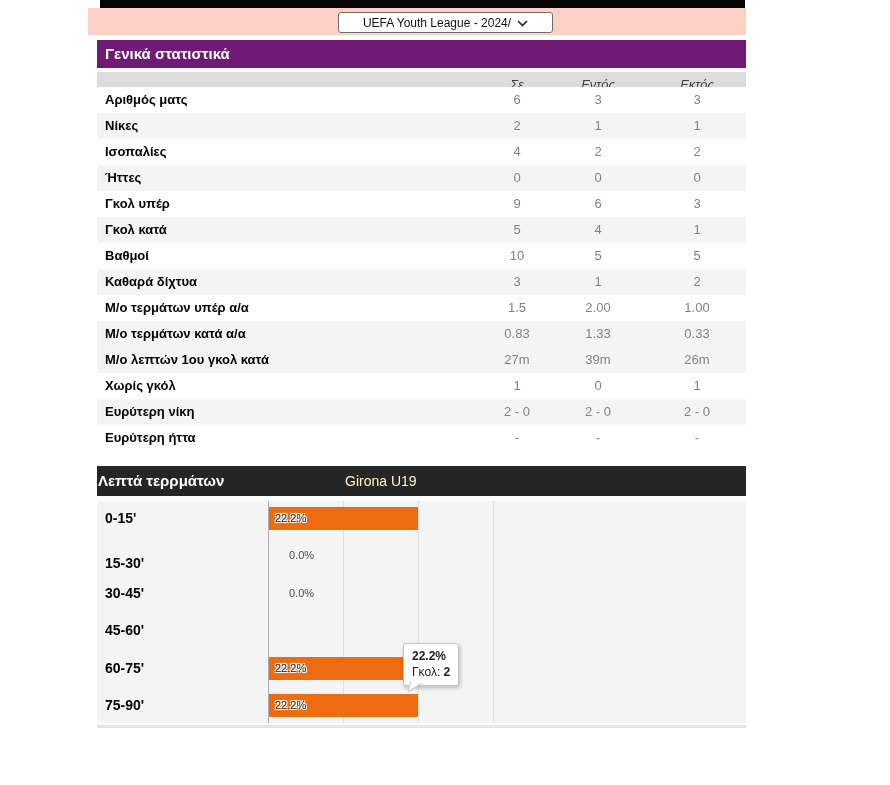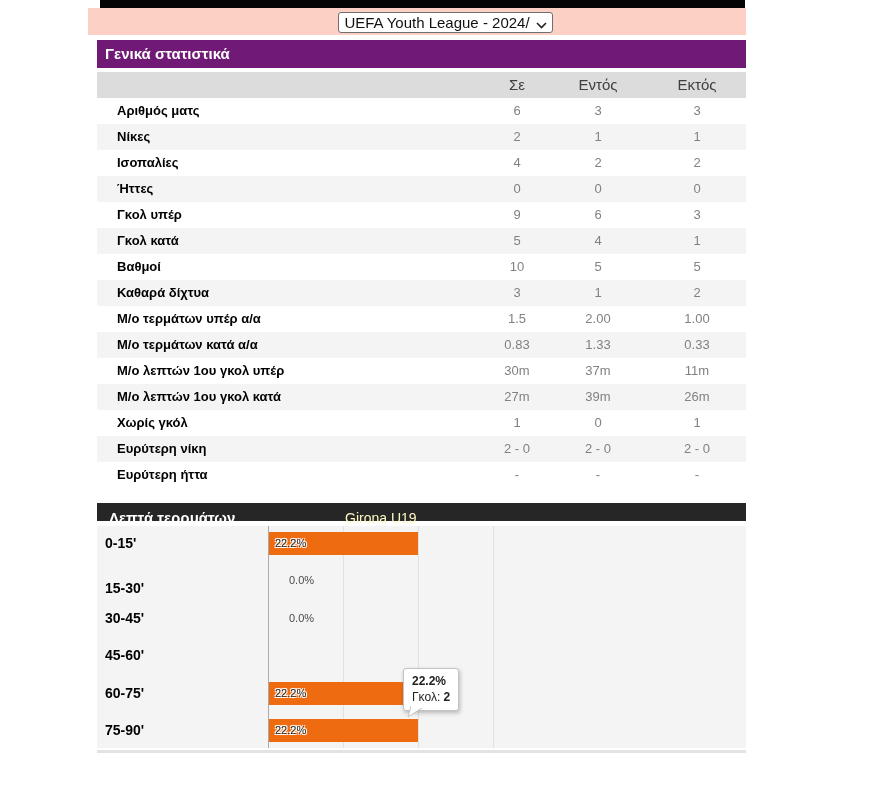--- a/index.html
+++ b/index.html
@@ -3,42 +3,42 @@
 <meta charset="utf-8">
 <style>
   html,body{margin:0;padding:0;background:#ffffff;}
   body{width:890px;height:785px;position:relative;overflow:hidden;
        font-family:"Liberation Sans","DejaVu Sans",sans-serif;-webkit-font-smoothing:antialiased;}
 
   .top-strip{position:absolute;left:100px;top:0;width:645px;height:8px;background:#050505;}
   .league-bar{position:absolute;left:88px;top:8px;width:658px;height:27px;background:#fcd0c5;}
   .select{position:absolute;left:250px;top:4px;width:213px;height:19px;background:#ffffff;
           border:1px solid #6f6f6f;border-radius:3px;display:flex;align-items:center;
-          justify-content:center;gap:6px;font-size:15px;color:#111;cursor:default;}
+          justify-content:center;gap:6px;font-size:12px;color:#111;cursor:default;}
   .select .chev{display:inline-block;margin-top:1px;}
 
   .content{position:absolute;left:97px;top:40px;width:649px;}
 
   .section-header{height:28px;line-height:28px;background:#701a75;color:#ffffff;
                   font-size:15px;font-weight:bold;padding-left:8px;box-sizing:border-box;}
 
-  .thead{position:relative;height:26px;line-height:26px;background:#dcdcdc;margin-top:4px;
-         font-size:15px;color:#3f3f3f;}
+  .thead{position:relative;height:15px;line-height:26px;background:#dcdcdc;margin-top:4px;
+         font-size:13px;color:#3f3f3f;font-style:italic;}
   .c{position:absolute;text-align:center;}
   .c1{left:380px;width:80px;}
   .c2{left:461px;width:80px;}
   .c3{left:560px;width:80px;}
 
   .trow{position:relative;height:26px;line-height:26px;font-size:13px;background:#ffffff;}
   .trow.alt{background:#f4f4f4;}
-  .trow .lbl{font-weight:bold;color:#000;padding-left:8px;margin-left:12px;}
+  .trow .lbl{font-weight:bold;color:#000;padding-left:8px;}
   .trow .c{color:#818181;}
 
-  .chart-header{position:relative;height:18px;line-height:30px;background:#262626;color:#fff;
-                margin-top:15px;font-size:15px;font-weight:bold;padding-left:12px;box-sizing:border-box;}
+  .chart-header{position:relative;height:30px;line-height:30px;background:#262626;color:#fff;
+                margin-top:15px;font-size:15px;font-weight:bold;padding-left:1px;box-sizing:border-box;}
   .chart-header .team{position:absolute;left:248px;top:0;font-weight:normal;font-size:14px;color:#fef9c3;}
 
   .chart-area{position:relative;margin-top:5px;height:222px;background:#f4f4f4;}
   .axis{position:absolute;top:0;bottom:0;width:1px;background:#ababab;left:171px;}
   .grid{position:absolute;top:0;bottom:0;width:1px;background:#e1e1e1;}
   .row-label{position:absolute;left:8px;height:23px;line-height:23px;
              font-size:14px;font-weight:bold;color:#000;}
   .bar{position:absolute;left:172px;height:23px;background:#ef6b10;}
   .bar .pct{position:absolute;left:6px;top:0;height:23px;line-height:23px;font-size:11px;color:#1c1c1c;
             text-shadow:-1px -1px 0 #fff,1px -1px 0 #fff,-1px 1px 0 #fff,1px 1px 0 #fff,0 0 2px #fff;}
@@ -85,21 +85,20 @@
       <div class="trow"><span class="lbl">Αριθμός ματς</span><span class="c c1">6</span><span class="c c2">3</span><span class="c c3">3</span></div>
       <div class="trow alt"><span class="lbl">Νίκες</span><span class="c c1">2</span><span class="c c2">1</span><span class="c c3">1</span></div>
       <div class="trow"><span class="lbl">Ισοπαλίες</span><span class="c c1">4</span><span class="c c2">2</span><span class="c c3">2</span></div>
       <div class="trow alt"><span class="lbl">Ήττες</span><span class="c c1">0</span><span class="c c2">0</span><span class="c c3">0</span></div>
       <div class="trow"><span class="lbl">Γκολ υπέρ</span><span class="c c1">9</span><span class="c c2">6</span><span class="c c3">3</span></div>
       <div class="trow alt"><span class="lbl">Γκολ κατά</span><span class="c c1">5</span><span class="c c2">4</span><span class="c c3">1</span></div>
       <div class="trow"><span class="lbl">Βαθμοί</span><span class="c c1">10</span><span class="c c2">5</span><span class="c c3">5</span></div>
       <div class="trow alt"><span class="lbl">Καθαρά δίχτυα</span><span class="c c1">3</span><span class="c c2">1</span><span class="c c3">2</span></div>
       <div class="trow"><span class="lbl">Μ/ο τερμάτων υπέρ α/α</span><span class="c c1">1.5</span><span class="c c2">2.00</span><span class="c c3">1.00</span></div>
       <div class="trow alt"><span class="lbl">Μ/ο τερμάτων κατά α/α</span><span class="c c1">0.83</span><span class="c c2">1.33</span><span class="c c3">0.33</span></div>
-      <div class="trow"><span class="lbl">Μ/ο λεπτών 1ου γκολ υπέρ</span><span class="c c1">30m</span><span class="c c2">37m</span><span class="c c3">11m</span></div>
       <div class="trow alt"><span class="lbl">Μ/ο λεπτών 1ου γκολ κατά</span><span class="c c1">27m</span><span class="c c2">39m</span><span class="c c3">26m</span></div>
       <div class="trow"><span class="lbl">Χωρίς γκόλ</span><span class="c c1">1</span><span class="c c2">0</span><span class="c c3">1</span></div>
       <div class="trow alt"><span class="lbl">Ευρύτερη νίκη</span><span class="c c1">2 - 0</span><span class="c c2">2 - 0</span><span class="c c3">2 - 0</span></div>
       <div class="trow"><span class="lbl">Ευρύτερη ήττα</span><span class="c c1">-</span><span class="c c2">-</span><span class="c c3">-</span></div>
     </div>
 
   <div class="chart-header">
     <span>Λεπτά τερρμάτων</span>
     <span class="team">Girona U19</span>
   </div>

